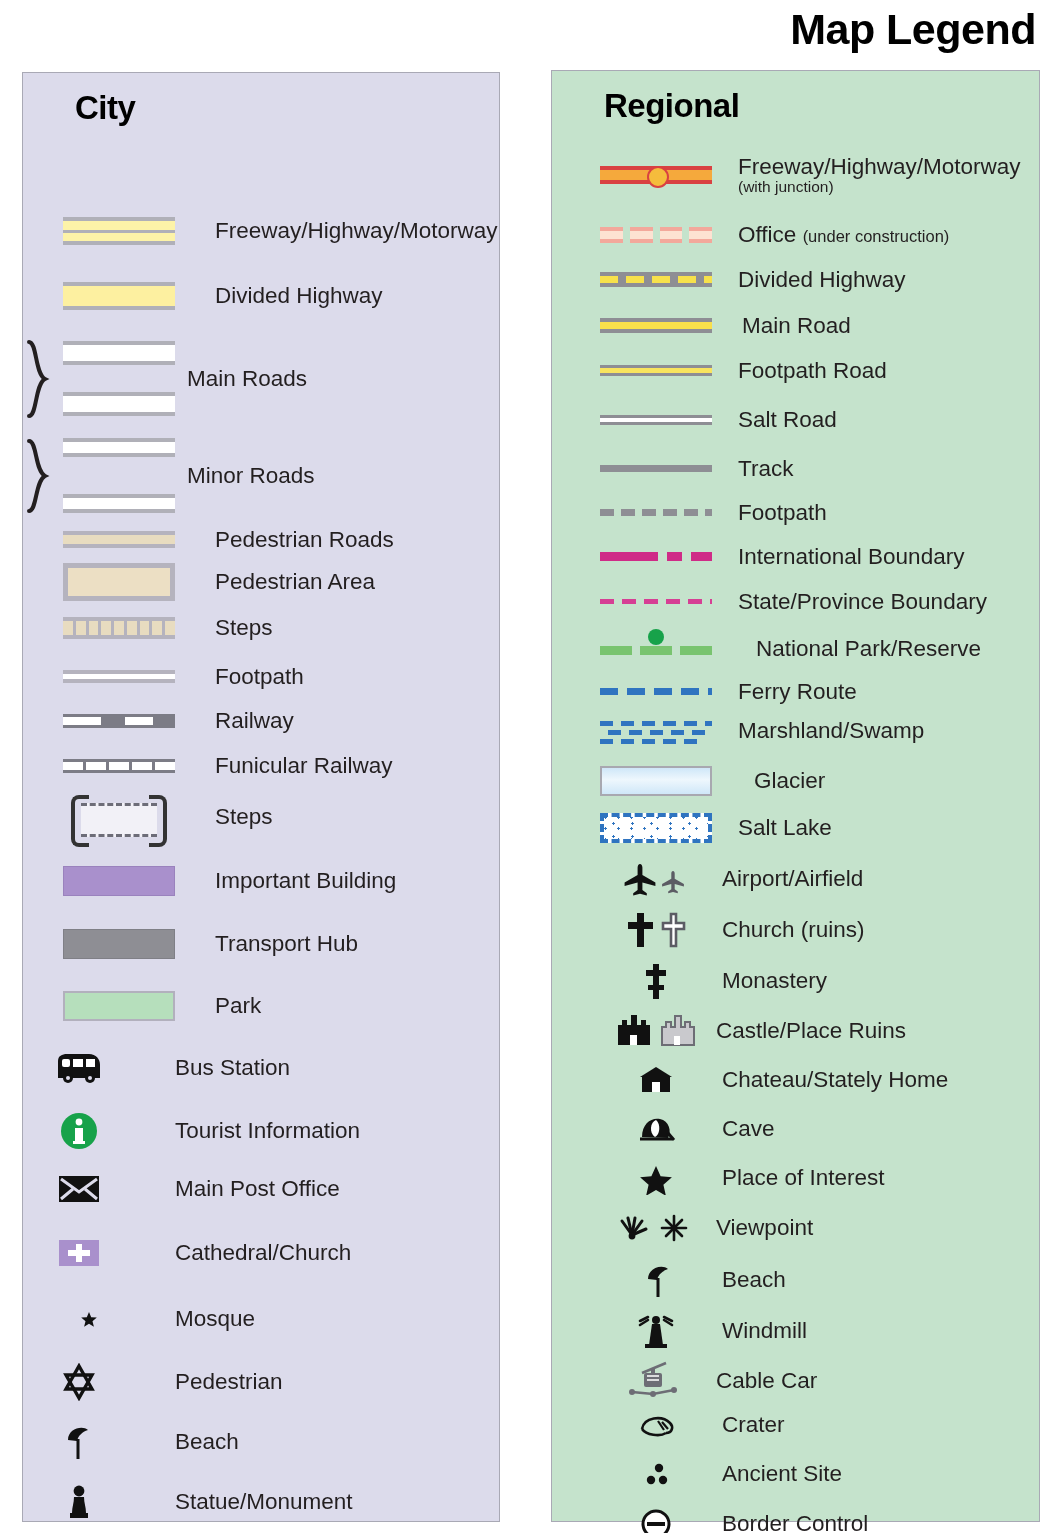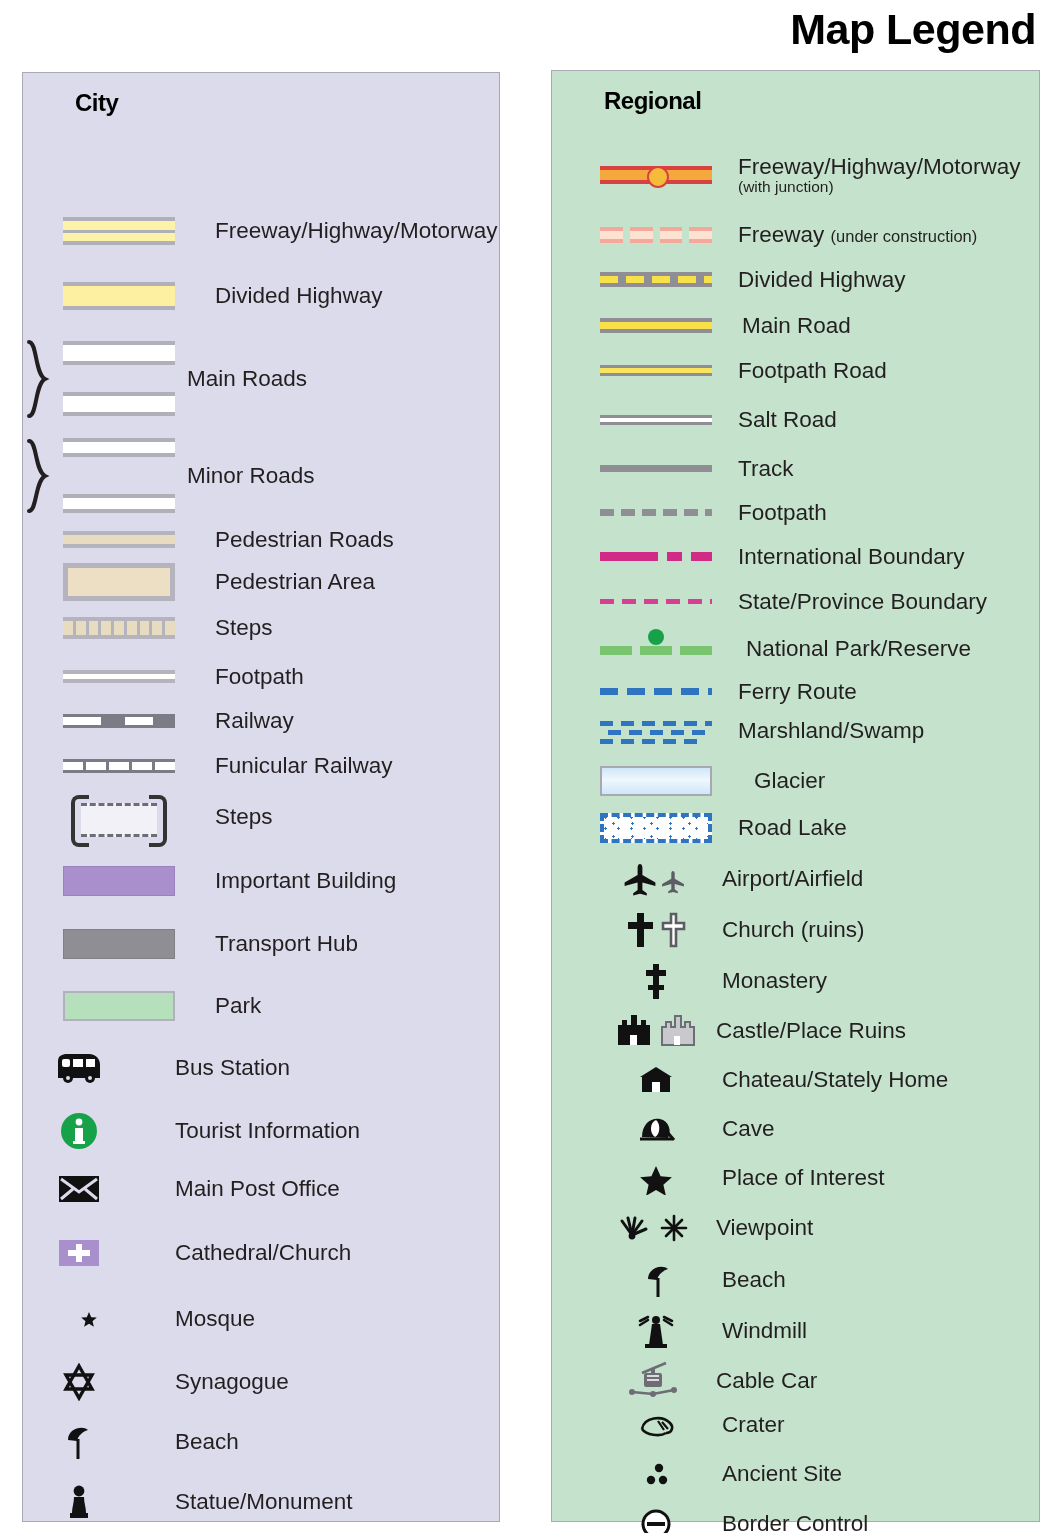--- a/index.html
+++ b/index.html
@@ -12,21 +12,21 @@
     position:absolute;right:14px;top:8px;
     font-size:43px;font-weight:bold;color:#000;
     letter-spacing:-0.5px;line-height:1;
   }
   .panel{
     position:absolute;border:1px solid #a9a9b5;box-sizing:border-box;
   }
   #city-panel{left:22px;top:72px;width:478px;height:1450px;background:#dcdbeb;}
   #regional-panel{left:551px;top:70px;width:489px;height:1452px;background:#c5e3cc;}
   .panel-head{
-    font-size:24px;font-weight:bold;color:#000;
+    font-size:33px;font-weight:bold;color:#000;
     position:absolute;left:52px;top:16px;letter-spacing:-0.5px;
   }
   .rows{position:absolute;left:0;top:0;width:100%;}
   .row{display:flex;align-items:center;position:absolute;left:0;width:100%;}
   .sym{position:relative;flex:0 0 auto;display:flex;align-items:center;justify-content:center;}
   .lbl{font-size:22.5px;color:#231f20;line-height:1.05;white-space:nowrap;}
   .lbl .sub{font-size:15.5px;display:block;}
   .lbl .inl{font-size:16.5px;}
 
   
@@ -301,21 +301,21 @@
       <div class="lbl" style="margin-left:40px">Mosque</div>
     </div>
 
     <div class="row" style="top:1290px">
       <div class="sym ic">
         <svg width="36" height="38" viewBox="0 0 36 38">
           <path d="M18 3 L31 26 L5 26 Z" fill="none" stroke="#111" stroke-width="3.4"></path>
           <path d="M18 35 L5 12 L31 12 Z" fill="none" stroke="#111" stroke-width="3.4"></path>
         </svg>
       </div>
-      <div class="lbl" style="margin-left:40px">Synagogue</div>
+      <div class="lbl" style="margin-left:40px">Pedestrian</div>
     </div>
 
     <div class="row" style="top:1350px">
       <div class="sym ic">
         <svg width="34" height="38" viewBox="0 0 34 38">
           <path d="M6 17 C6 6 20 2 26 7 C20 9 16 13 15 18 Z" fill="#111"></path>
           <rect x="14.5" y="16" width="3" height="20" fill="#111"></rect>
         </svg>
       </div>
       <div class="lbl" style="margin-left:40px">Beach</div>
@@ -355,21 +355,21 @@
     <div class="row" style="top:152px">
       <div class="sym regsym" style="margin-left:48px">
         <div class="bar r-uc" style="width:112px">
             <i></i>
             <i></i>
             <i></i>
             <i></i>
           </div>
       </div>
       <div class="lbl" style="margin-left:26px">
-        <span>Freeway</span>
+        <span>Office</span>
         <span class="inl">(under construction)</span>
       </div>
     </div>
 
     <div class="row" style="top:197px">
       <div class="sym regsym" style="margin-left:48px">
         <div class="bar r-dh" style="width:112px"></div>
       </div>
       <div class="lbl" style="margin-left:26px">Divided Highway</div>
     </div>
@@ -423,21 +423,21 @@
       <div class="lbl" style="margin-left:26px">State/Province Boundary</div>
     </div>
 
     <div class="row" style="top:552px">
       <div class="sym regsym" style="margin-left:48px">
         <div class="r-park" style="width:112px">
             <span class="pd"></span>
             <span class="pl"></span>
           </div>
       </div>
-      <div class="lbl" style="margin-left:34px;margin-top:14px">National Park/Reserve</div>
+      <div class="lbl" style="margin-left:44px;margin-top:14px">National Park/Reserve</div>
     </div>
 
     <div class="row" style="top:609px">
       <div class="sym regsym" style="margin-left:48px">
         <div class="bar r-ferry" style="width:112px"></div>
       </div>
       <div class="lbl" style="margin-left:26px">Ferry Route</div>
     </div>
 
     <div class="row" style="top:648px">
@@ -457,21 +457,21 @@
       </div>
       <div class="lbl" style="margin-left:42px">Glacier</div>
     </div>
 
     <div class="row" style="top:742px">
       <div class="sym regsym" style="margin-left:48px">
         <div class="bar r-salt" style="width:112px">
             <span class="dots"></span>
           </div>
       </div>
-      <div class="lbl" style="margin-left:26px">Road Lake</div>
+      <div class="lbl" style="margin-left:26px">Salt Lake</div>
     </div>
 
     <div class="row" style="top:790px">
       <div class="sym ic" style="margin-left:48px">
         <svg width="88" height="36" viewBox="0 0 88 36">
           <path d="M28 3 c1.4 0 2.4 1.6 2.4 3.6 v7.4 l13 7.4 v3.6 l-13-3.4 v7.4 l4.4 3.2 v2.4 l-6.8-1.9 -6.8 1.9 v-2.4 l4.4-3.2 v-7.4 l-13 3.4 v-3.6 l13-7.4 v-7.4 c0-2 1-3.6 2.4-3.6 z" fill="#111"></path>
           <path d="M61 10 c1 0 1.7 1.1 1.7 2.6 v5.2 l9.2 5.2 v2.5 l-9.2-2.4 v5.2 l3.1 2.2 v1.7 l-4.8-1.3 -4.8 1.3 v-1.7 l3.1-2.2 v-5.2 l-9.2 2.4 v-2.5 l9.2-5.2 v-5.2 c0-1.5 .7-2.6 1.7-2.6 z" fill="#5c5c64"></path>
         </svg>
       </div>
       <div class="lbl" style="margin-left:10px">Airport/Airfield</div>

